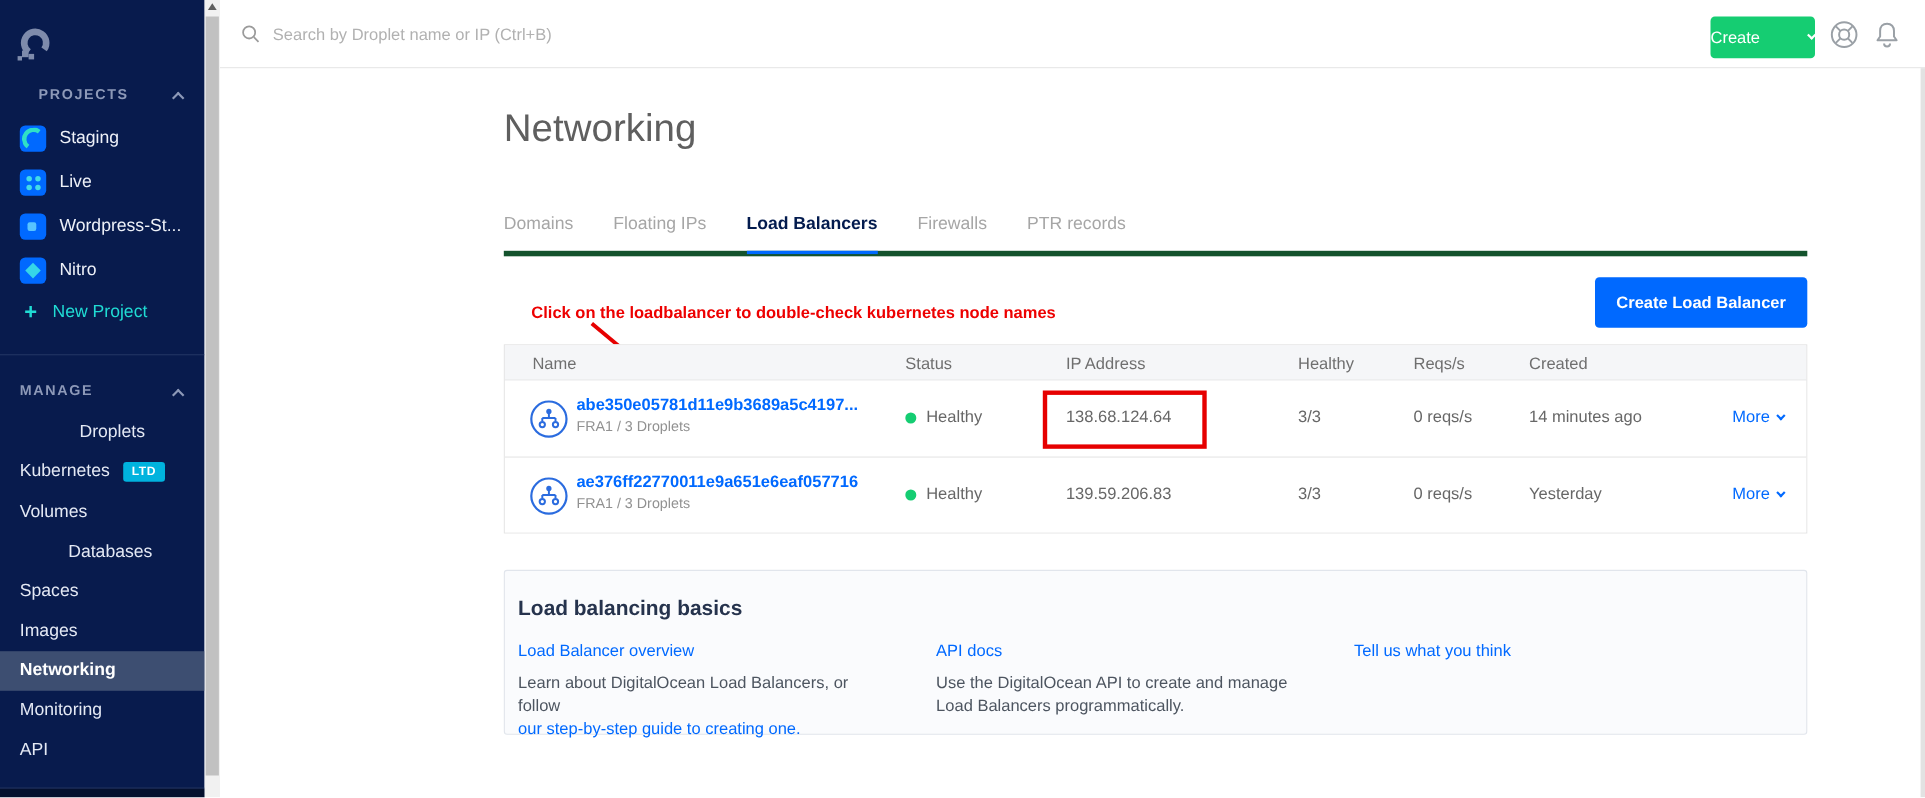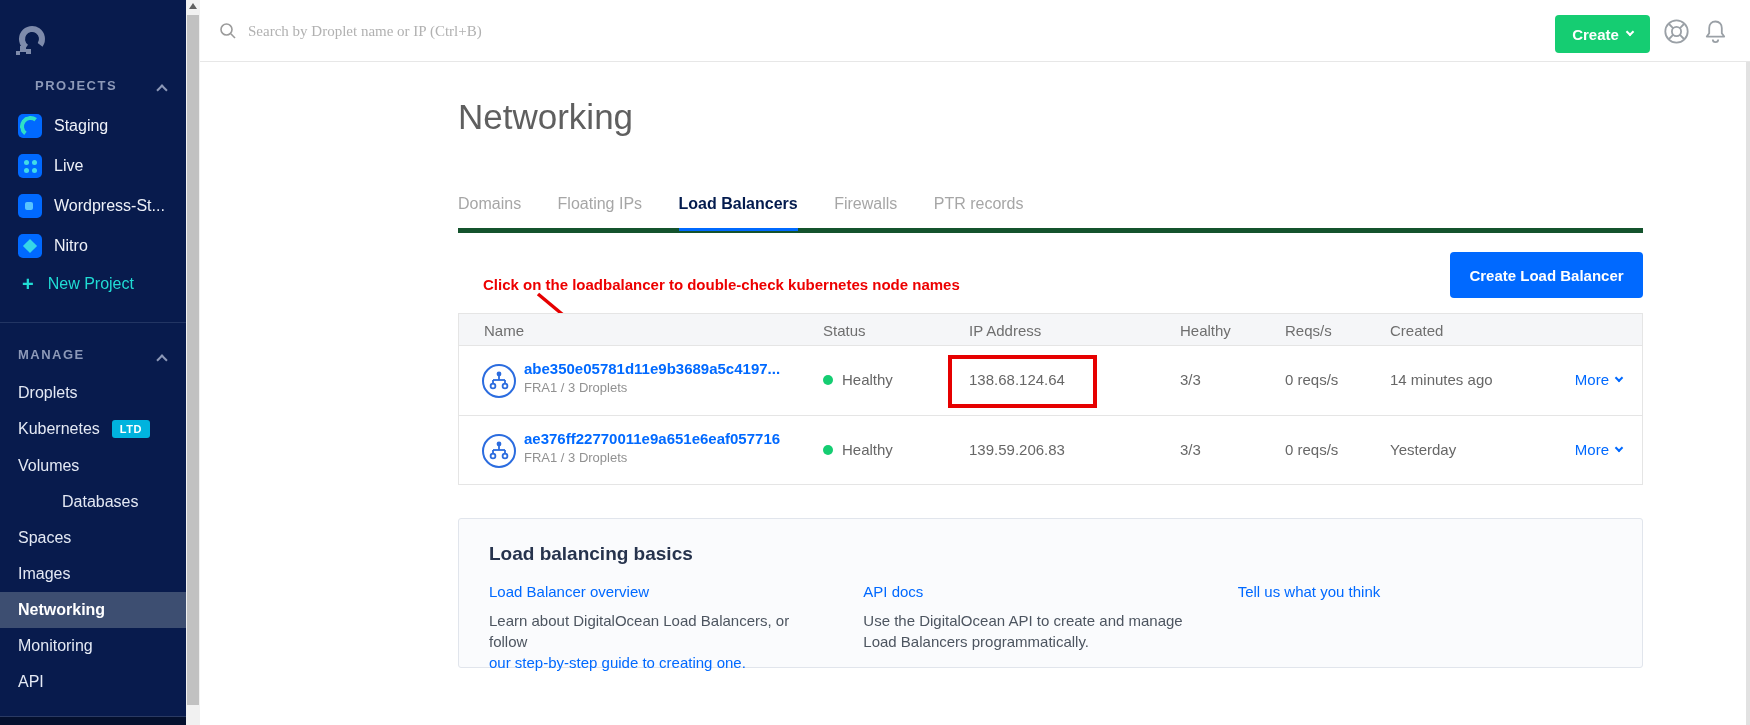--- a/index.html
+++ b/index.html
@@ -32,23 +32,23 @@
   .sb-bottom-strip { position:absolute; left:0; top:717px; width:186px; height:8px; background:#04102e; }
 
   
   #sb-scrollbar { left:186px; top:0; width:14px; height:725px; background:#f1f1f1; }
   #sb-scrollbar .arrow-up { position:absolute; left:3px; top:3px; width:0; height:0; border-left:4px solid transparent; border-right:4px solid transparent; border-bottom:6px solid #606060; }
   #sb-scrollbar .thumb { position:absolute; left:1px; top:15px; width:12px; height:690px; background:#c1c1c1; }
 
   
   #topbar { left:200px; top:0; width:1550px; height:62px; background:#fff; border-bottom:1px solid #e7e7e7; }
   #search-box { position:absolute; left:18px; top:0; height:62px; display:flex; align-items:center; }
-  #search-input { border:none; outline:none; font-size:15px; width:480px; color:#555; font-family:Liberation Serif, serif; }
+  #search-input { border:none; outline:none; font-size:15px; width:480px; color:#555; font-family:Liberation Sans, sans-serif; }
   #search-input::placeholder { color:#b1b1b1; }
-  #create-btn { position:absolute; left:1355px; top:15px; width:95px; height:38px; background:#15cd72; color:#fff; border:none; border-radius:4px; font-size:15px; font-weight:bold; cursor:pointer; display:flex; align-items:center; justify-content:center; gap:8px; font-family:"Liberation Sans", sans-serif; }
+  #create-btn { position:absolute; left:1355px; top:15px; width:95px; height:38px; background:#15cd72; color:#fff; border:none; border-radius:4px; font-size:15px; font-weight:normal; cursor:pointer; display:flex; align-items:center; justify-content:space-between; gap:8px; font-family:"Liberation Sans", sans-serif; }
   #create-btn .chev { width:6px; height:6px; }
   .topbar-icon { position:absolute; top:18px; cursor:pointer; }
 
   
   #right-strip { left:1746px; top:62px; width:4px; height:663px; background:#e2e2e2; }
 
   
   #page-title { left:458px; top:97px; font-size:35px; font-weight:300; color:#5f5f5f; }
   #tabs { left:458px; top:195px; width:1185px; height:38px; border-bottom:5px solid #14532d; }
   .tab { display:inline-block; margin-right:32px; font-size:16px; color:#a6a6a6; padding-bottom:15px; cursor:pointer; }
@@ -74,21 +74,21 @@
   .status-dot { width:10px; height:10px; border-radius:50%; background:#15cd72; margin-right:9px; }
   .cell-ip { position:absolute; left:510px; top:25px; font-size:15px; color:#676767; }
   .cell-healthy { position:absolute; left:721px; top:25px; font-size:15px; color:#676767; }
   .cell-reqs { position:absolute; left:826px; top:25px; font-size:15px; color:#676767; }
   .cell-created { position:absolute; left:931px; top:25px; font-size:15px; color:#676767; }
   .cell-more { position:absolute; right:20px; top:25px; font-size:15px; color:#0069ff; cursor:pointer; display:flex; align-items:center; gap:7px; }
   .cell-more .chev { width:6px; height:6px; }
   #ip-red-box { left:948px; top:355px; width:149px; height:53px; border:4px solid #e60000; }
 
   
-  #basics { left:458px; top:518px; width:1185px; height:150px; background:#fafbfd; border:1px solid #e1e5ec; border-radius:3px; padding:24px 30px; }
+  #basics { left:458px; top:518px; width:1185px; height:150px; background:#fafbfd; border:1px solid #e1e5ec; border-radius:3px; padding:24px 12px; }
   #basics h3 { font-size:19px; color:#26334d; margin-bottom:18px; font-weight:bold; }
   .basics-cols { display:flex; }
   .basics-col { width:380px; padding-right:40px; }
   .basics-link { color:#0069ff; font-size:15px; cursor:pointer; display:inline-block; margin-bottom:10px; }
   .basics-body { font-size:15px; color:#4d5560; line-height:21px; }
   .basics-inline-link { color:#0069ff; cursor:pointer; }
 </style>
 </head>
 <body>
 
@@ -125,21 +125,21 @@
     </div>
     <div class="new-project" style="top:266px;">
       <span class="plus">+</span>
       <span>New Project</span>
     </div>
 
     <div id="manage-section"></div>
     <div class="sb-section-header" style="top:347px;">MANAGE</div>
     <span class="sb-chev" style="top:350px;"><span class="chev up"></span></span>
 
-    <div class="mg-item" style="top:375px;">
+    <div class="mg-item" style="top:375px;justify-content:center;">
         <span>Droplets</span>
       </div>
     <div class="mg-item" style="top:411px;">
       <span>Kubernetes</span>
       <span class="ltd-badge">LTD</span>
     </div>
     <div class="mg-item" style="top:448px;">
         <span>Volumes</span>
       </div>
     <div class="mg-item" style="top:484px;margin-left:44px;">

